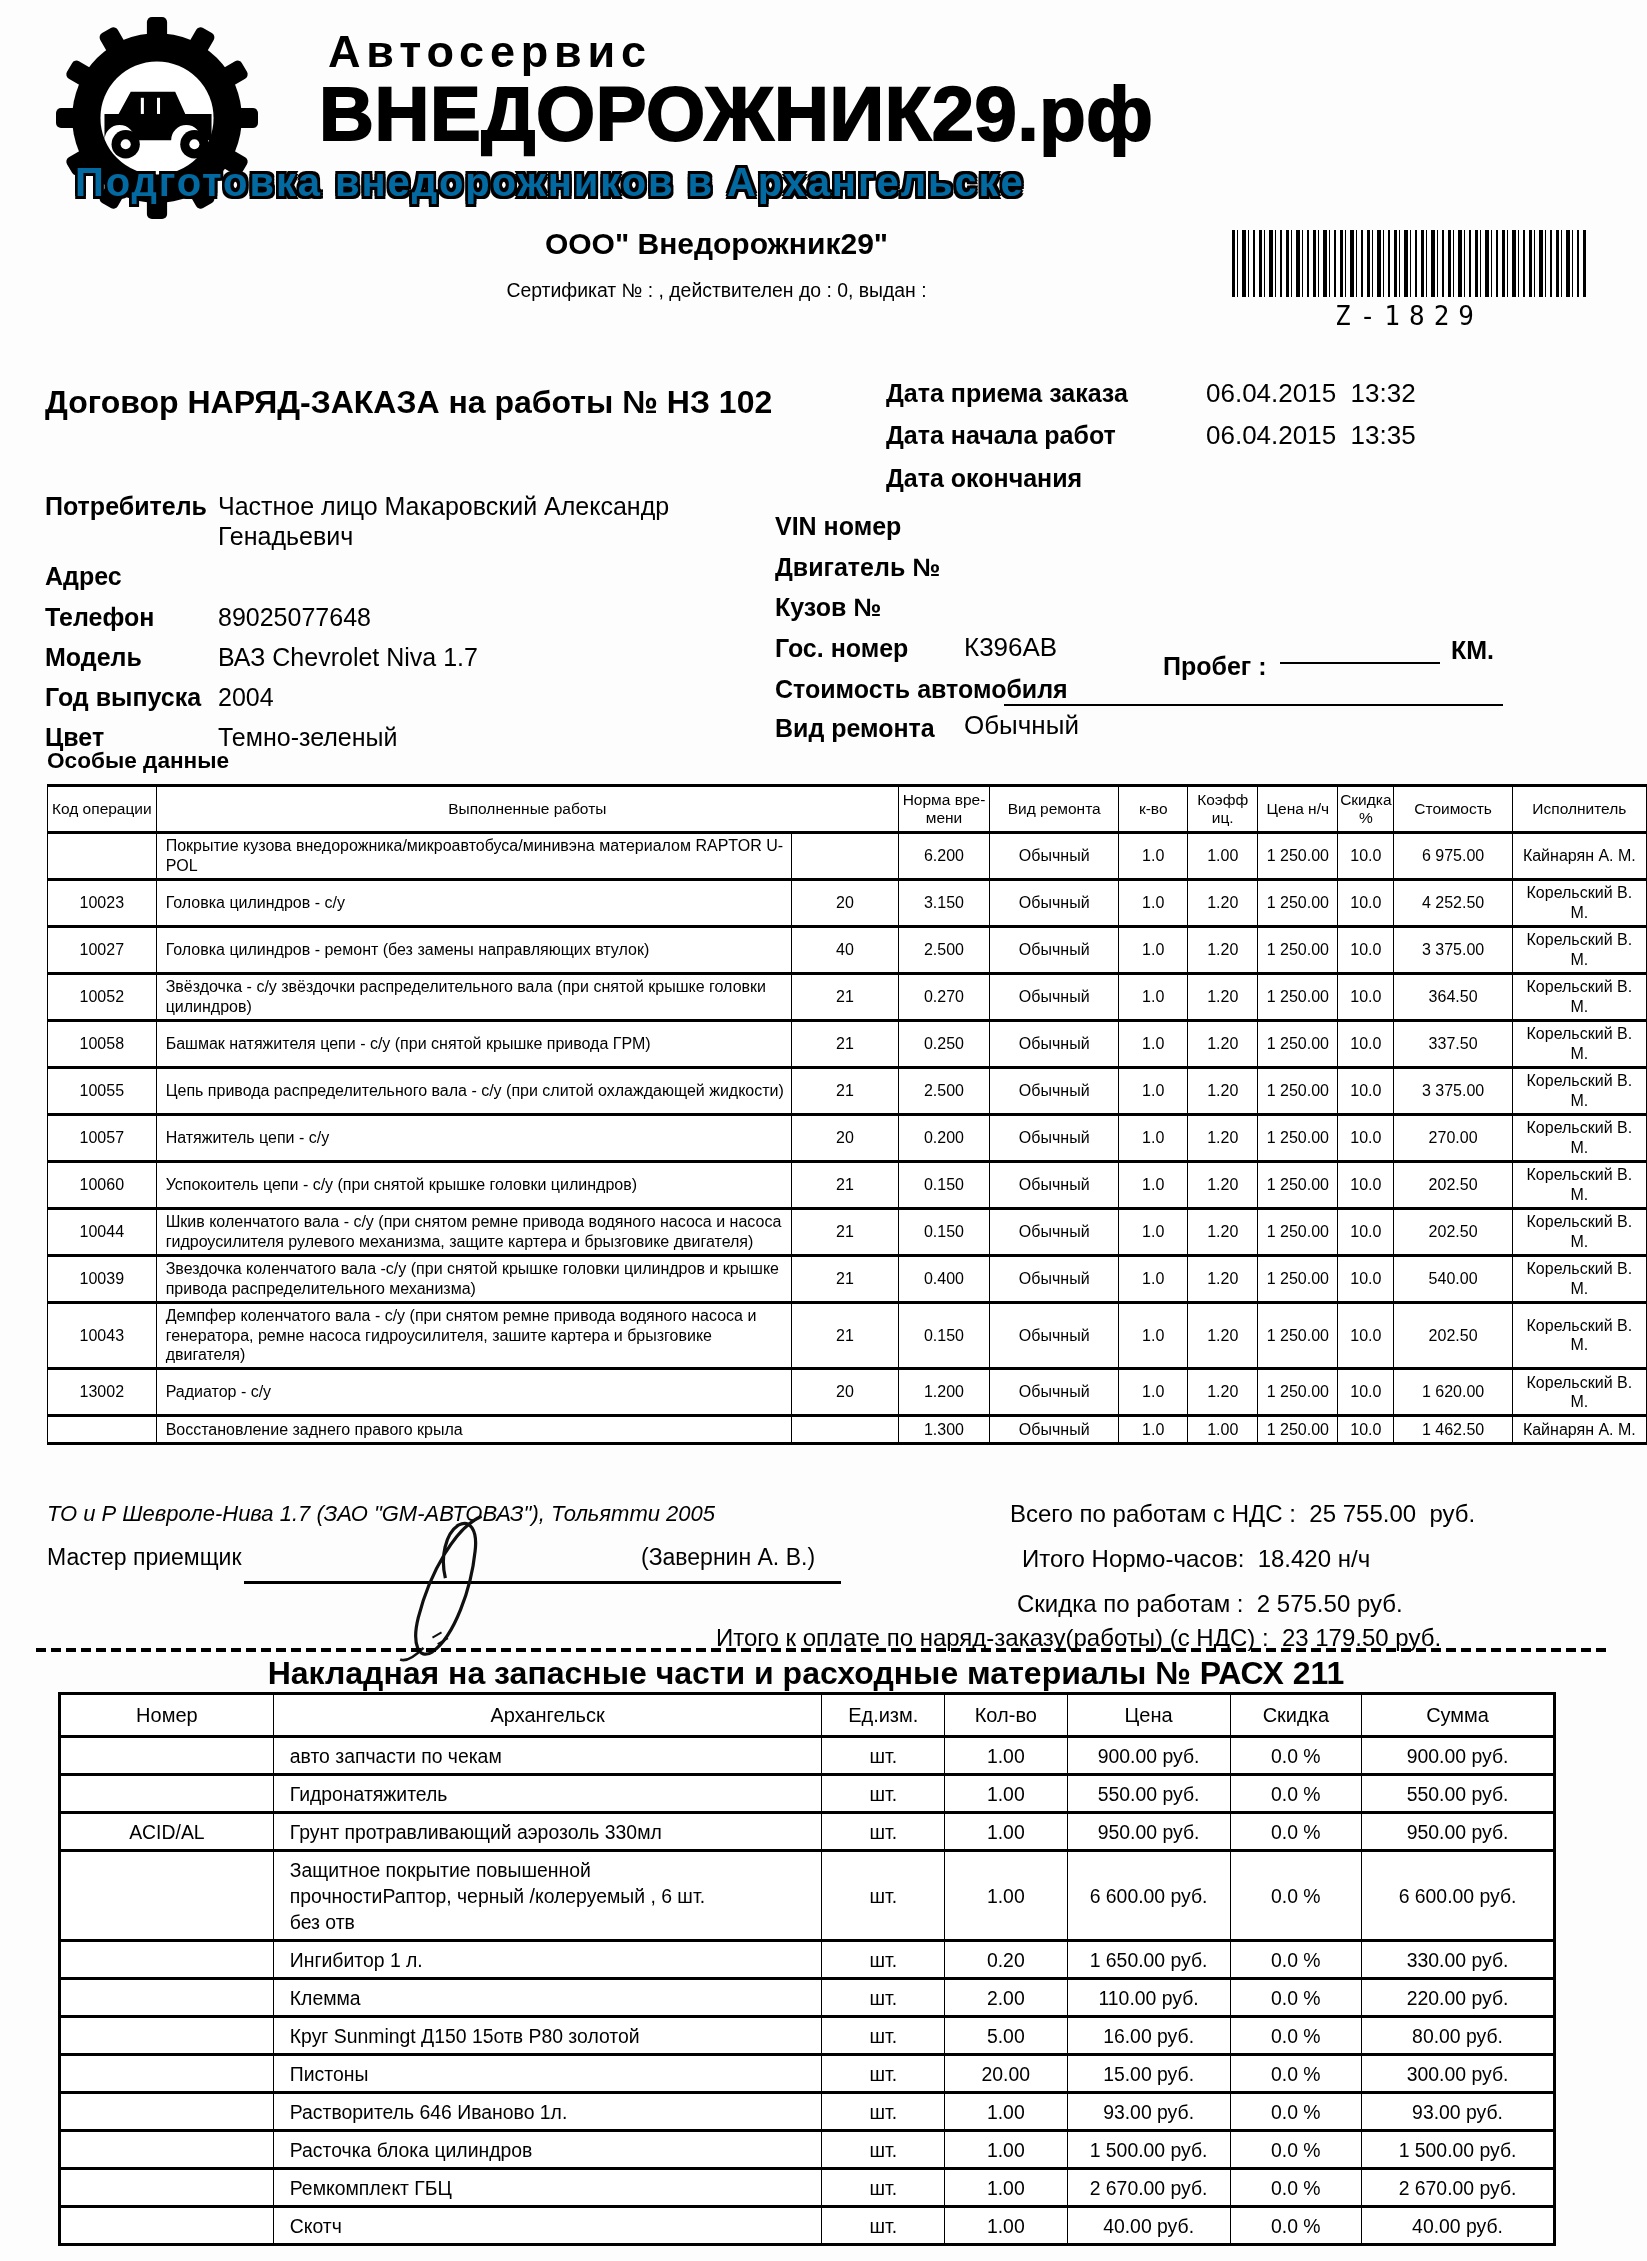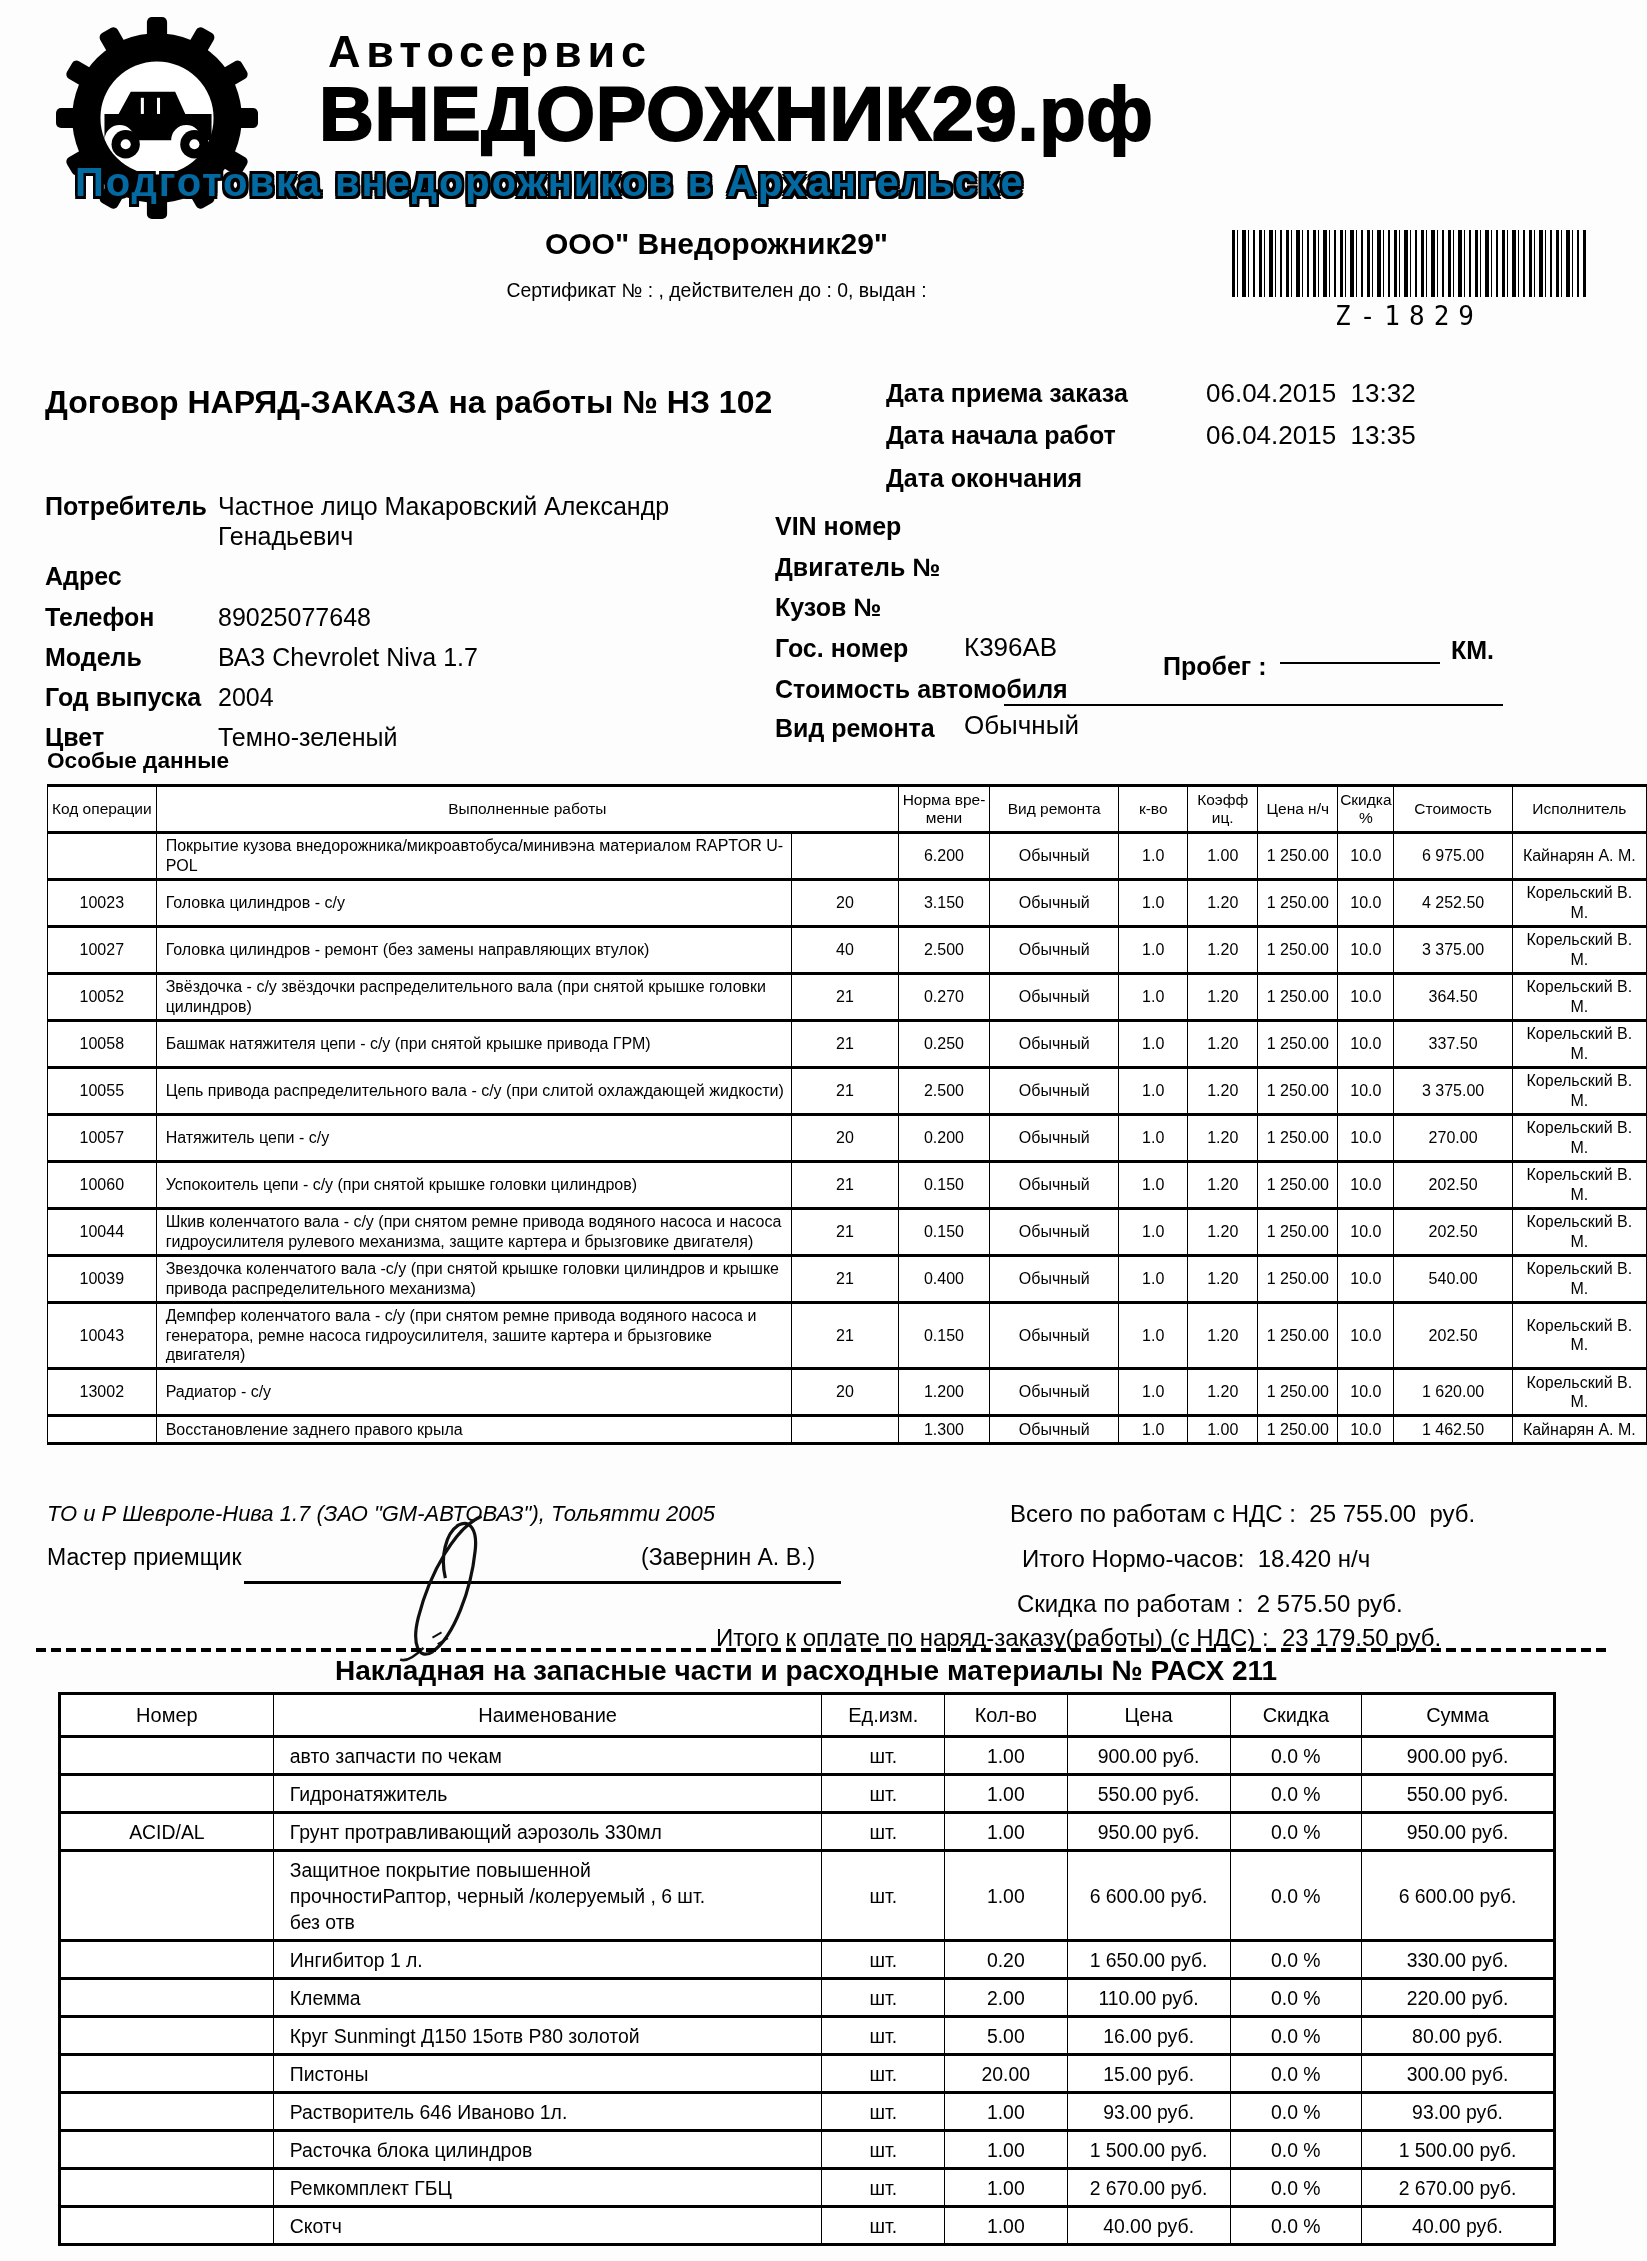--- a/index.html
+++ b/index.html
@@ -70,21 +70,21 @@
   .master-name{left:641px;top:1544px;font-size:23px;white-space:pre;}
   .norm-hours{left:1022px;top:1545px;font-size:24px;white-space:pre;}
   .master-line{left:244px;top:1581px;width:597px;border-bottom:3.2px solid #000;height:0;}
   .signature-icon{left:378px;top:1511px;width:149px;height:155px;}
   .works-discount{left:1017px;top:1590px;font-size:24px;white-space:pre;}
   .total-due{left:716px;top:1624px;font-size:24px;white-space:pre;}
   .divider{left:36px;top:1648px;width:1573px;height:3.9px;
            background:repeating-linear-gradient(90deg,#000 0 9.7px,transparent 9.7px 15px);}
 
   
-  .parts-title{left:47px;top:1655px;width:1518px;text-align:center;font-size:28px;font-weight:700;}
+  .parts-title{left:47px;top:1655px;width:1518px;text-align:center;font-size:32px;font-weight:700;}
   .parts{left:58px;top:1692px;}
   .parts-tbl{width:1498px;border:3.9px solid #000;}
   .parts-tbl th,.parts-tbl td{border:1.9px solid #000;border-top-width:3.2px;border-bottom-width:3.2px;
       vertical-align:middle;overflow-wrap:break-word;}
   .parts-tbl th{font-size:20px;line-height:24.5px;font-weight:400;padding:7.8px 3.9px;text-align:center;}
   .parts-tbl td{font-size:19.4px;line-height:26px;padding:4.5px 6.5px;text-align:center;white-space:pre-line;}
   .parts-tbl td.d{text-align:left;padding-left:16px;}
 </style>
 </head>
 <body>
@@ -441,21 +441,21 @@
           <col style="width:36.7%">
           <col style="width:8.2%">
           <col style="width:8.2%">
         <col style="width:10.9%">
           <col style="width:8.8%">
           <col style="width:12.9%">
       </colgroup>
       <thead>
         <tr>
           <th>Номер</th>
-          <th>Наименование</th>
+          <th>Архангельск</th>
           <th>Ед.изм.</th>
           <th>Кол-во</th>
           <th>Цена</th>
           <th>Скидка</th>
           <th>Сумма</th>
         </tr>
       </thead>
       <tbody>
 
           <tr>

